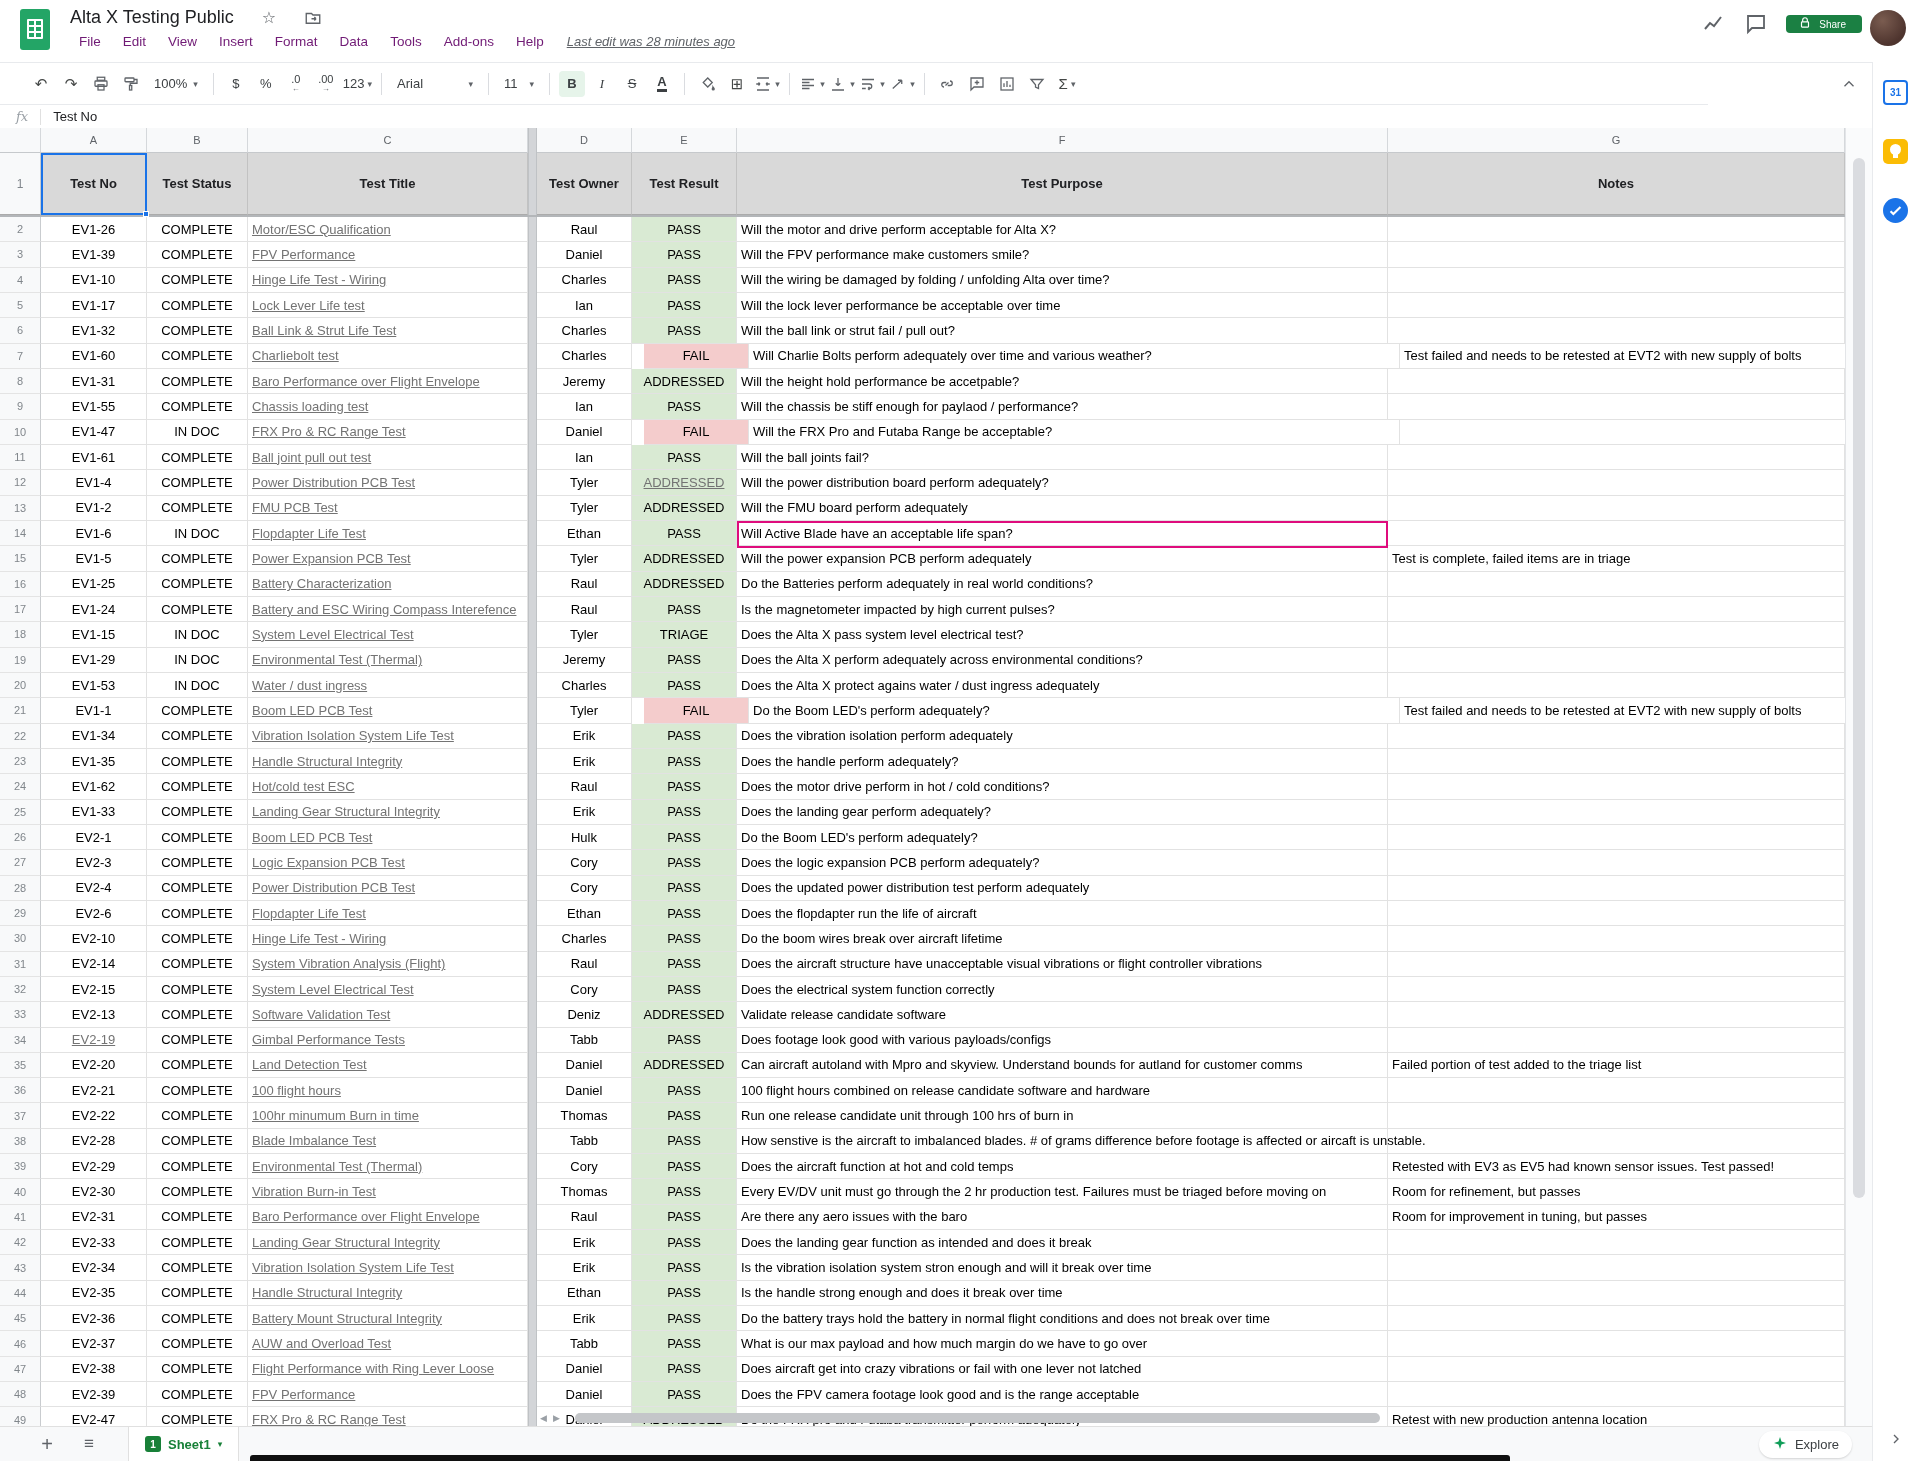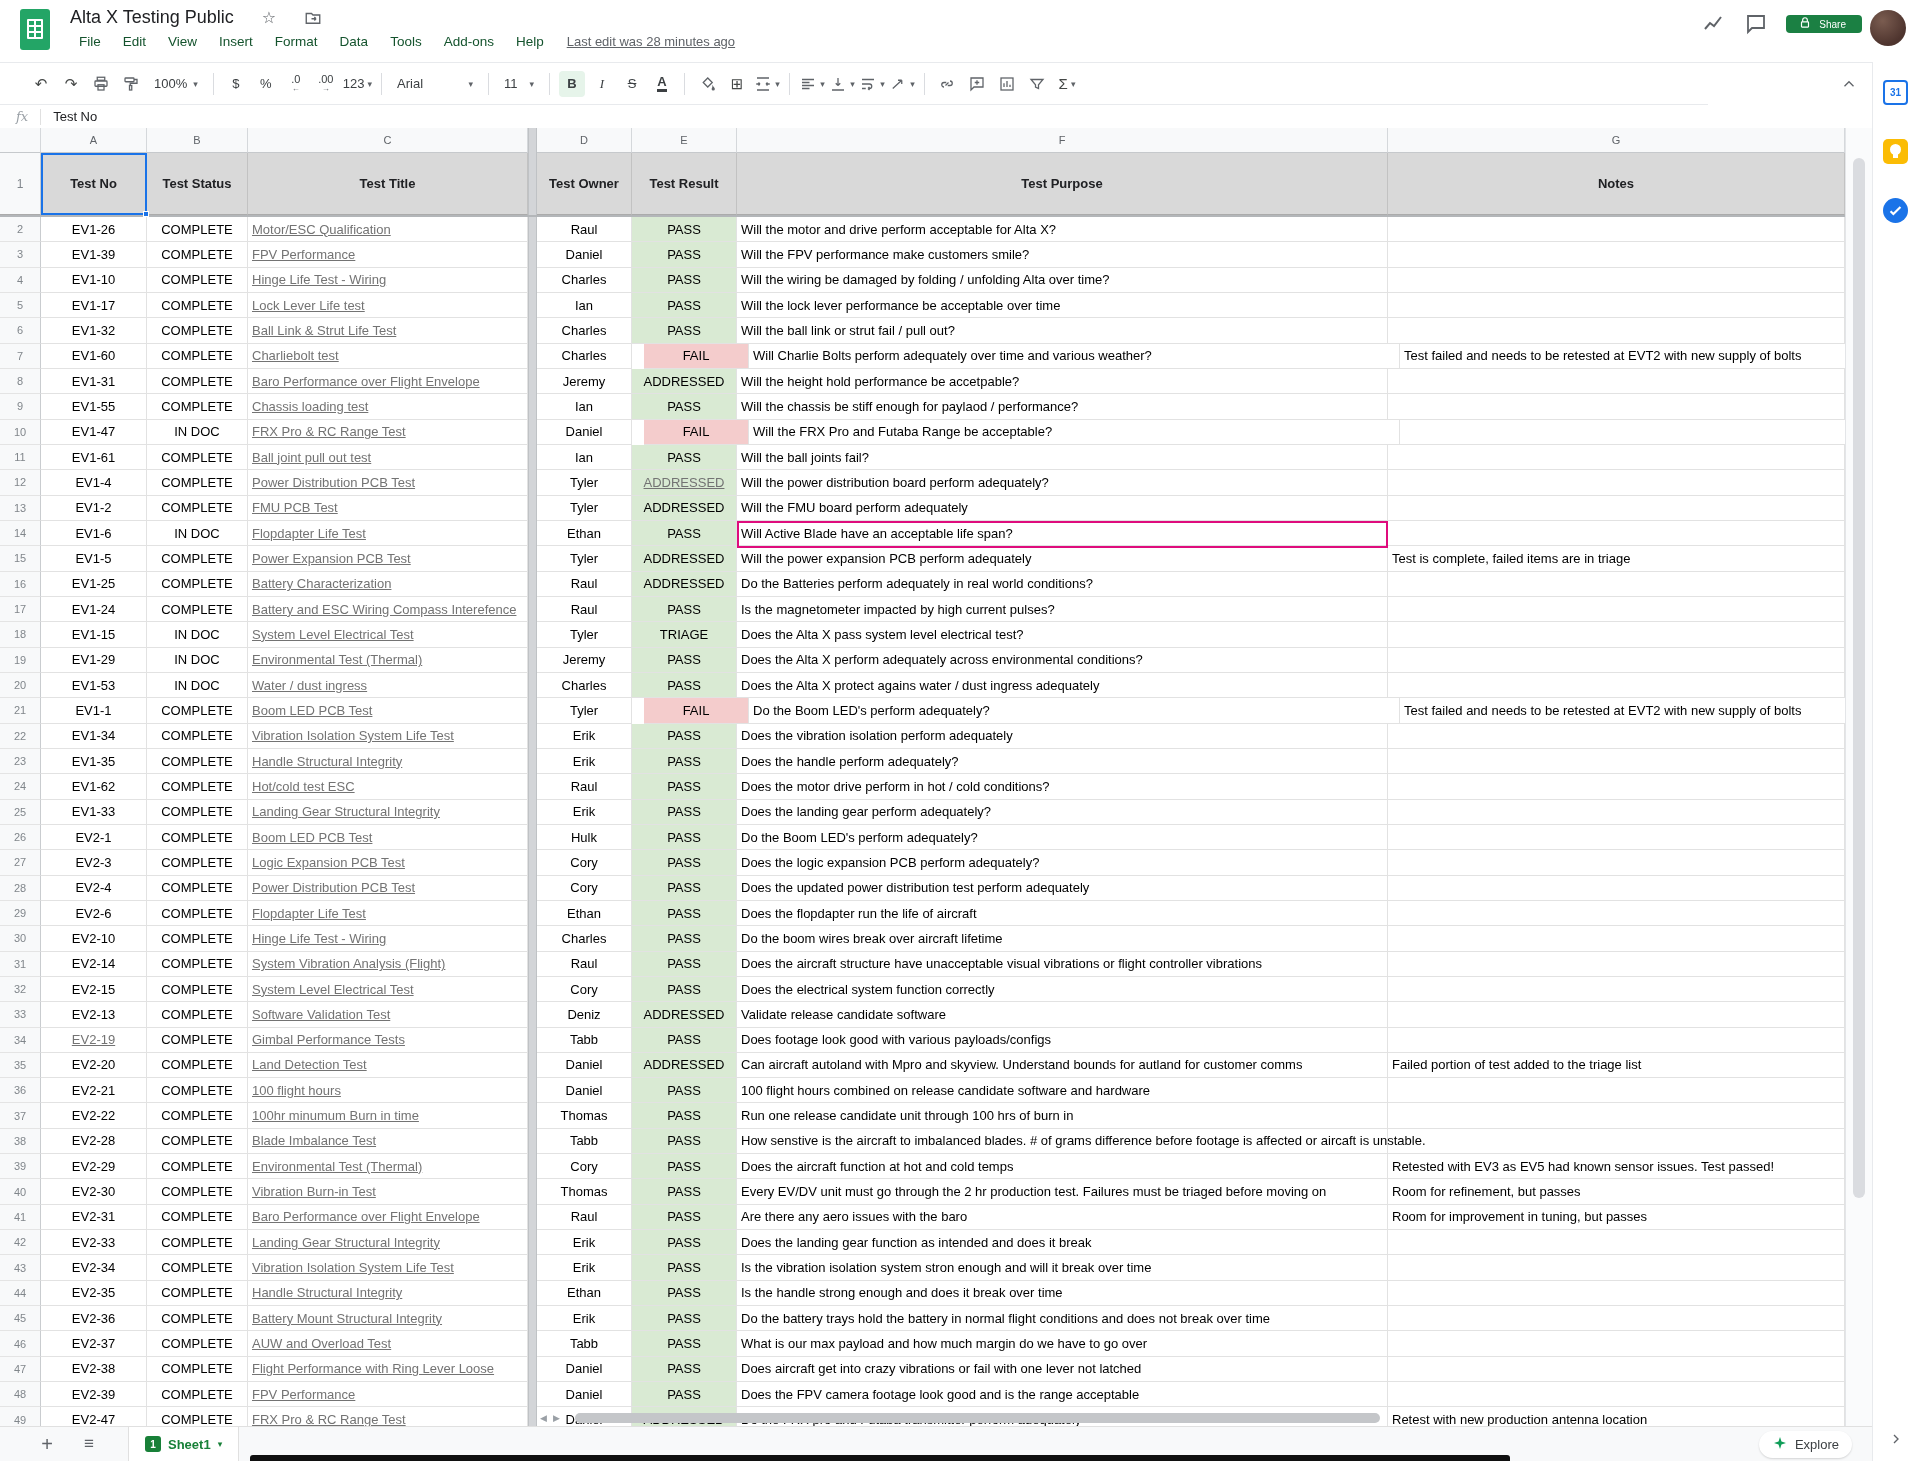--- a/index.html
+++ b/index.html
@@ -13,22 +13,22 @@
   .logo .pg { position:absolute; left:7px; top:10px; width:16px; height:20px; border:2px solid #fff; border-radius:1px; }
   .logo .pg i { position:absolute; display:block; background:#fff; }
   .logo .pg .h1{ left:0; top:4px; width:12px; height:2px; }
   .logo .pg .h2{ left:0; top:10px; width:12px; height:2px; }
   .logo .pg .v1{ left:5px; top:0; width:2px; height:16px; }
   .titlerow { position:absolute; left:70px; top:7px; display:flex; align-items:center; gap:28px; }
   .doctitle { font-size:18px; color:#202124; }
   .staricon { font-size:16px; color:#5f6368; }
   .minicon svg { display:block; }
   .menubar { position:absolute; left:70px; top:31px; display:flex; align-items:center; gap:4px; }
-  .menu { font-size:13.5px; color:#14532d; padding:3px 9px; border-radius:3px; cursor:default; }
-  .lastedit { font-size:13px; color:#5f6368; text-decoration:underline; margin-left:10px; }
+  .menu { font-size:13.5px; color:#701a75; padding:3px 9px; border-radius:3px; cursor:default; }
+  .lastedit { font-size:13px; color:#5f6368; text-decoration:underline; margin-left:10px;font-style:italic; }
   .topright { position:absolute; right:56px; top:12px; display:flex; align-items:center; gap:18px; }
   .tr-icon svg { display:block; }
   .sharebtn { height:18px; background:#1b8043; color:#fff; border:none; border-radius:4px;
               display:flex; align-items:center; gap:7px; padding:0 16px 0 12px; font-size:10px; font-family:inherit; }
   .avatar { position:absolute; right:12px; top:10px; width:36px; height:36px; border-radius:50%;
             background:radial-gradient(circle at 35% 30%, #7a5c50 0%, #4e342e 70%); }
 
   
   .toolbar { position:absolute; top:62px; left:0; width:1918px; height:42px; background:#fff;
              border-top:1px solid #e8eaed; display:flex; align-items:center; padding-left:26px; }

